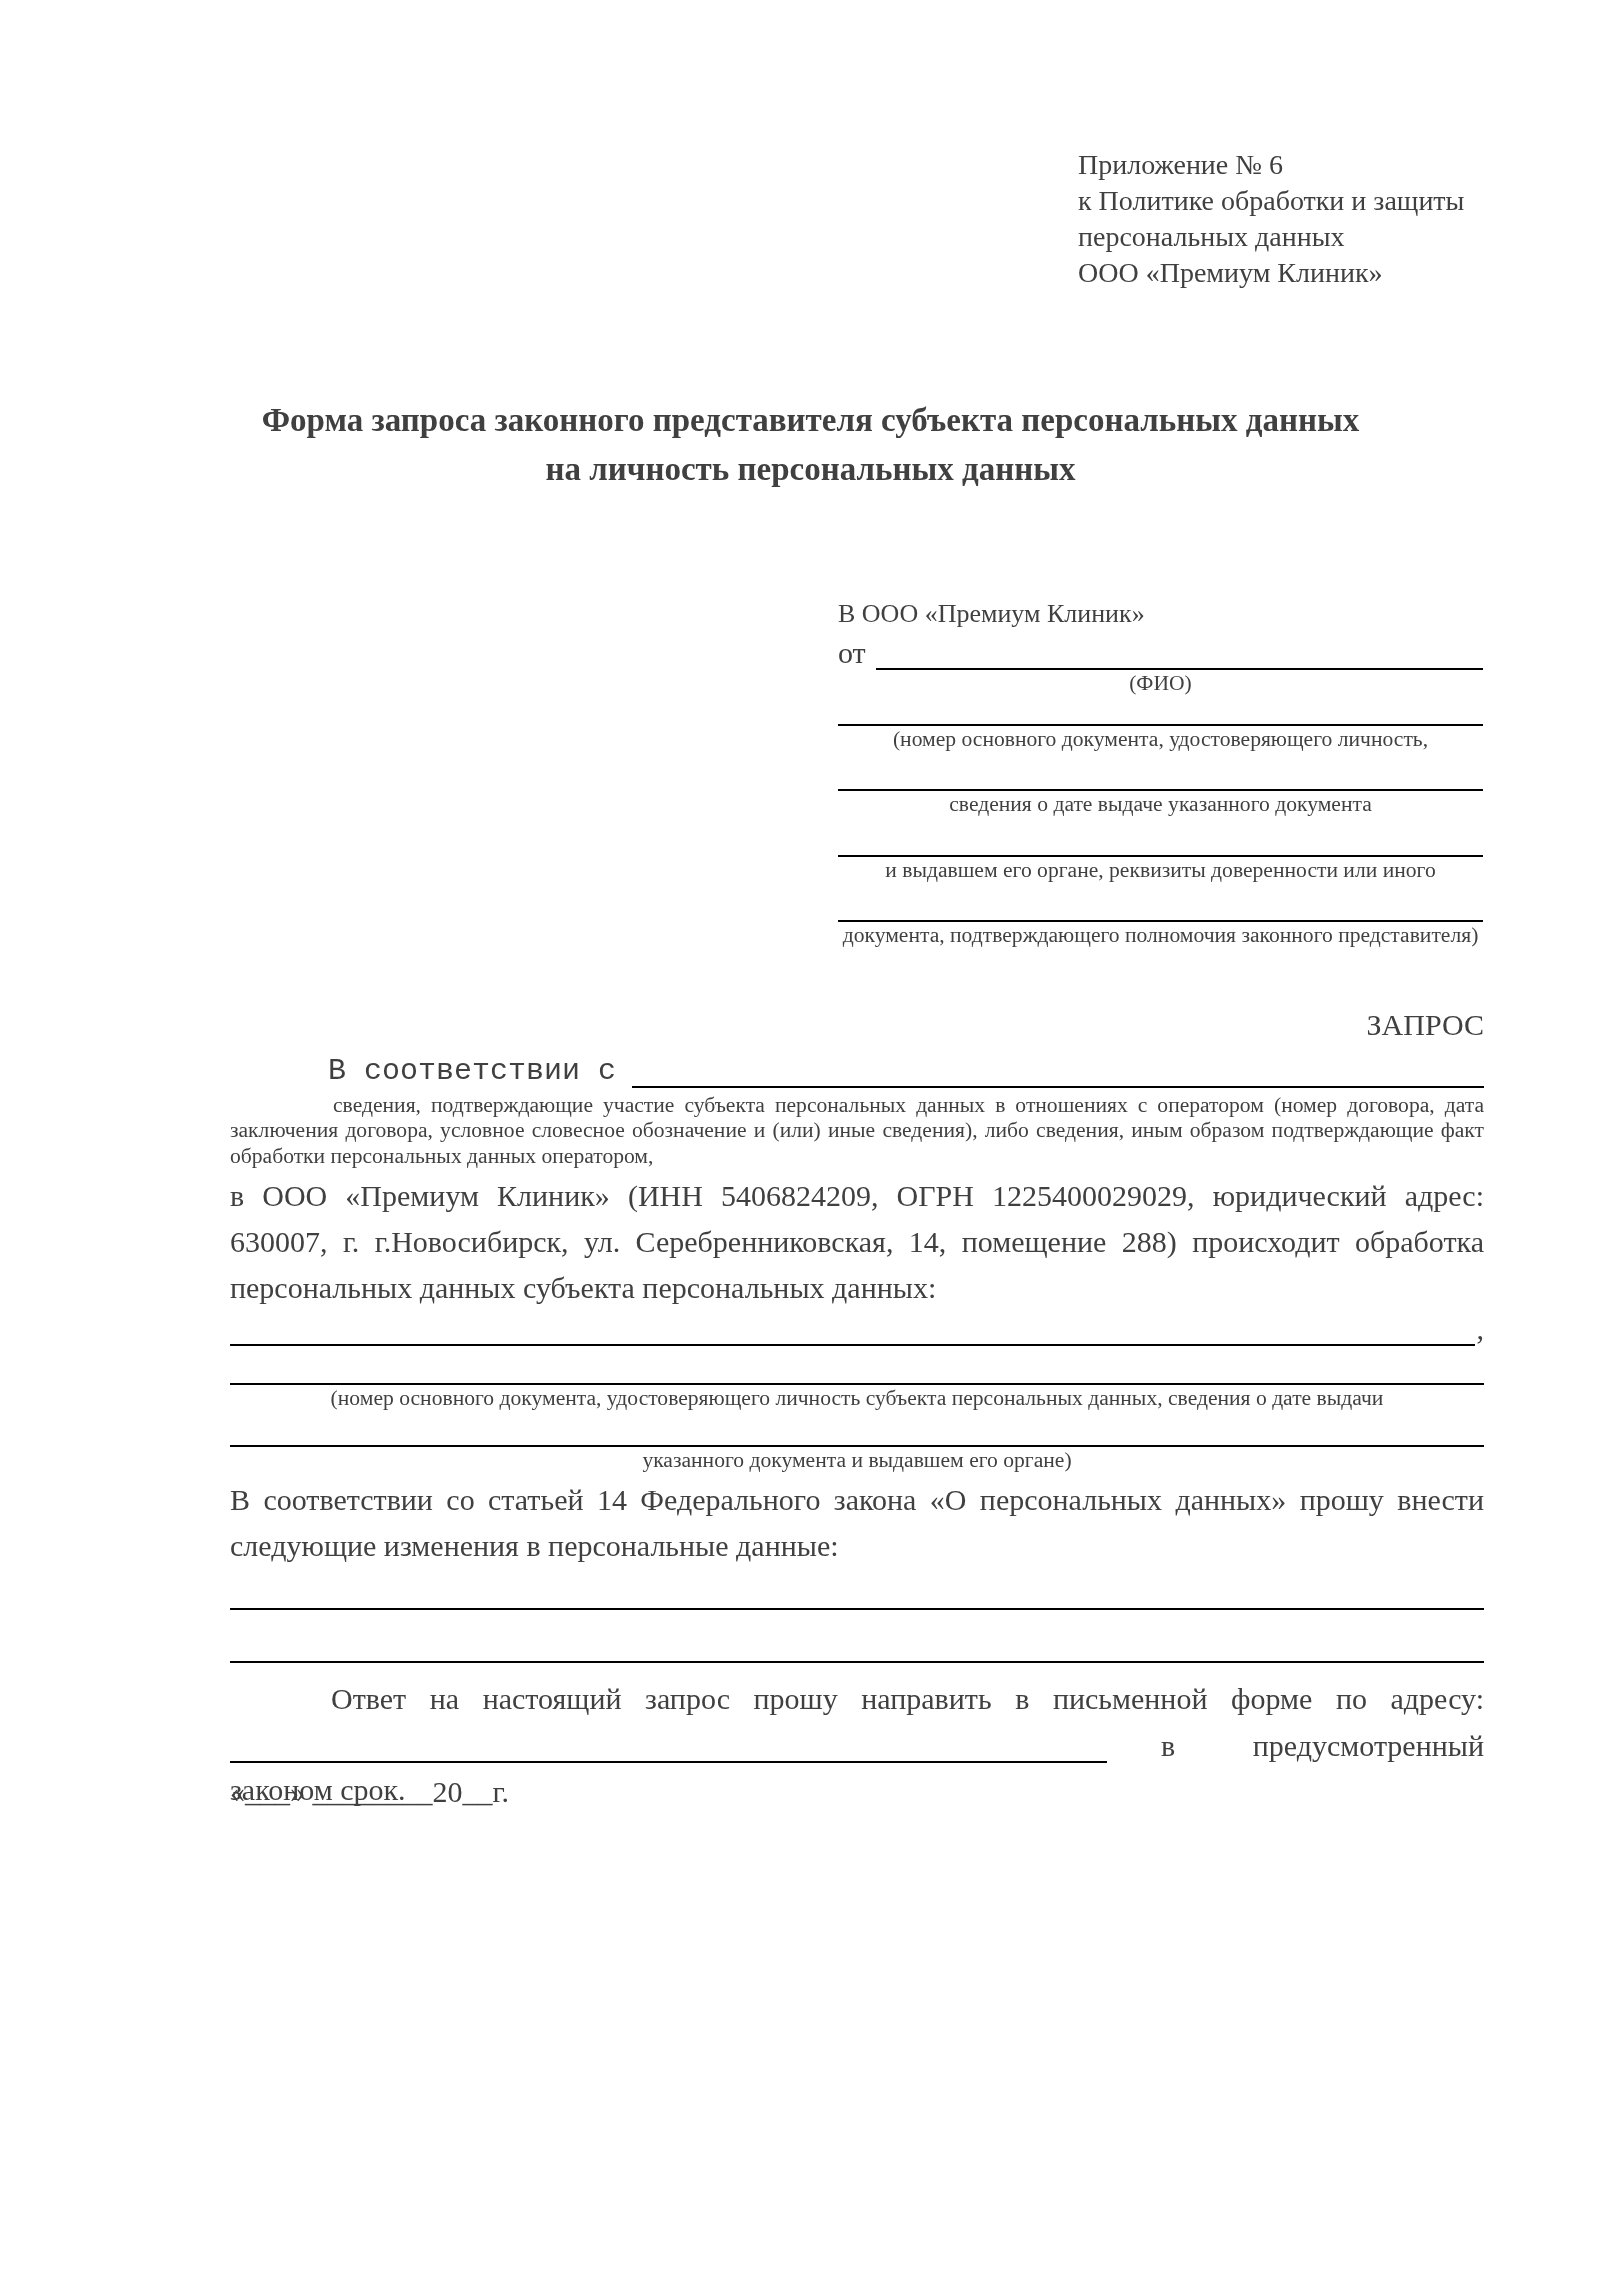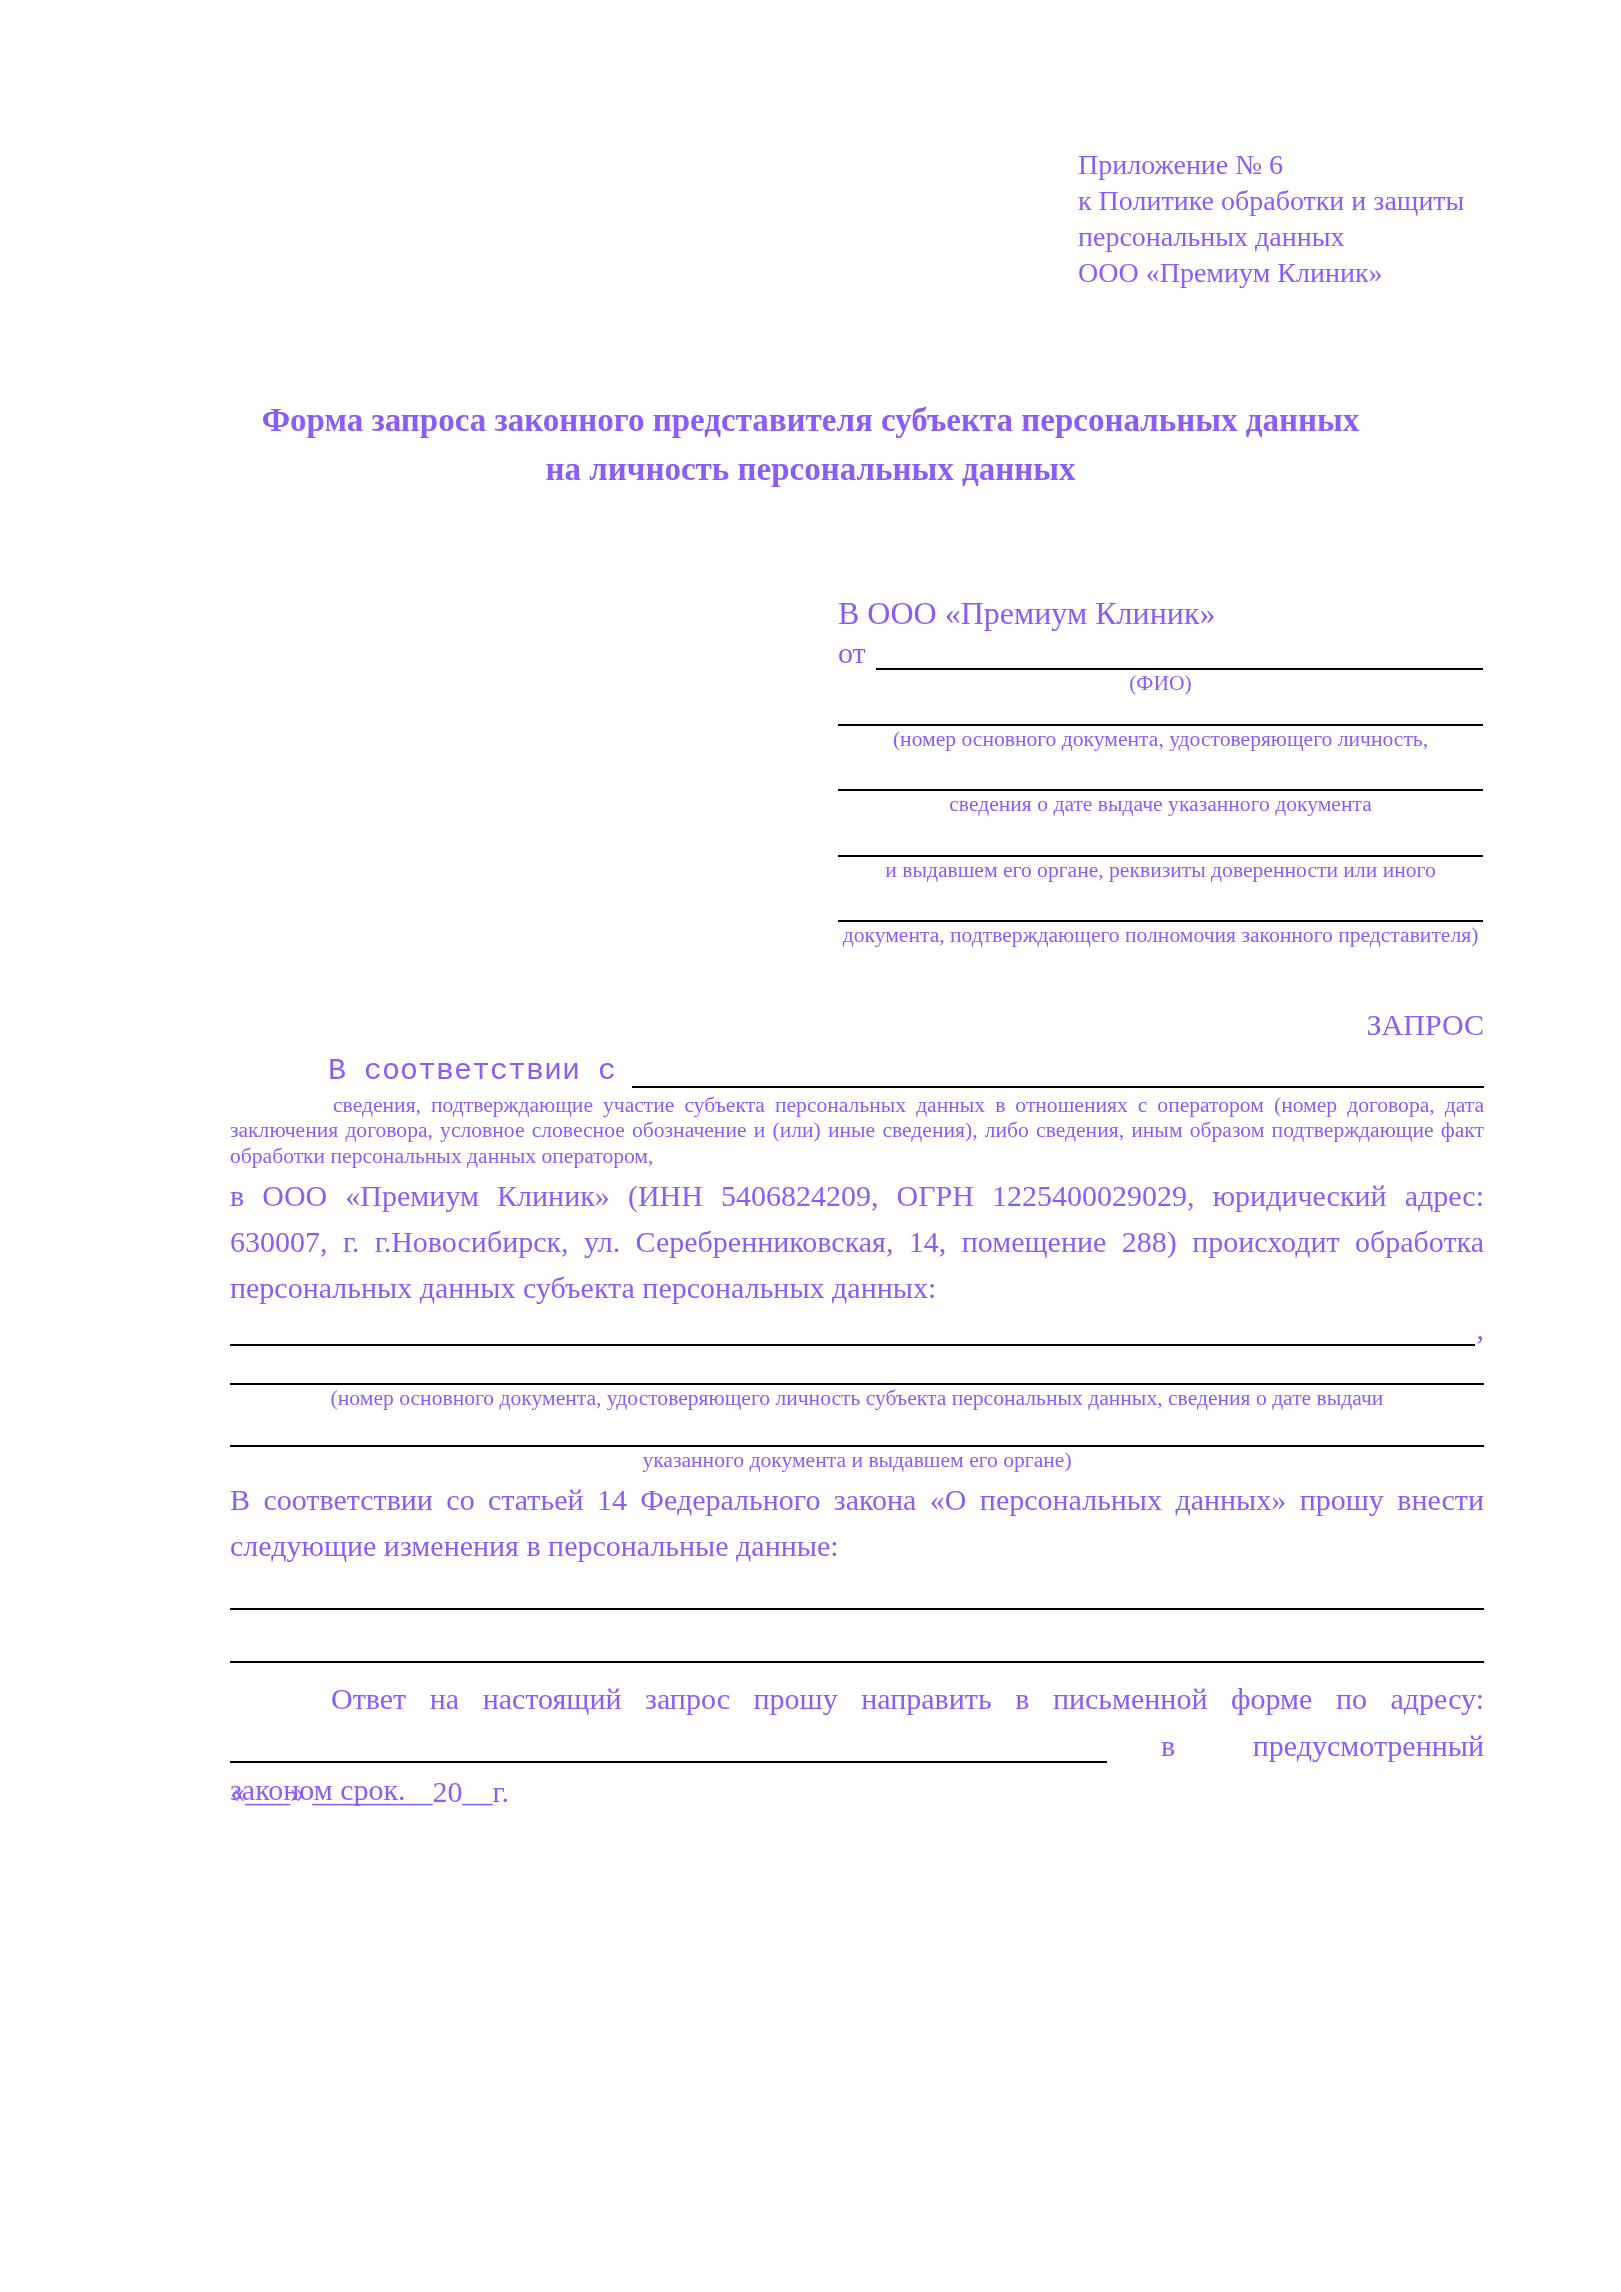--- a/index.html
+++ b/index.html
@@ -3,21 +3,21 @@
 <meta charset="utf-8">
 <style>
   * { margin: 0; padding: 0; box-sizing: border-box; }
   html, body { background: #9a9a9a; }
   .page {
     position: relative;
     width: 1621px;
     height: 2293px;
     margin: 0 auto;
     background: #ffffff;
-    color: #8b5cf6;
+    color: #404040;
     font-family: "Liberation Serif", "DejaVu Serif", serif;
     font-size: 30px;
     overflow: hidden;
   }
 
   
   .appendix-header {
     position: absolute;
     left: 1078px;
     top: 147px;
@@ -38,21 +38,21 @@
     line-height: 49px;
   }
 
   
   .addressee {
     position: absolute;
     left: 838px;
     width: 645px;
     top: 594px;
   }
-  .addr-org { font-size: 32px; line-height: 39px; }
+  .addr-org { font-size: 26px; line-height: 39px; }
   .addr-from-row {
     display: flex;
     align-items: flex-end;
     height: 37px;
   }
   .addr-from-row .from-label { margin-right: 9.8px; }
   .fill {
     flex: 1 1 auto;
     border-bottom: 2px solid #000;
     height: 100%;

